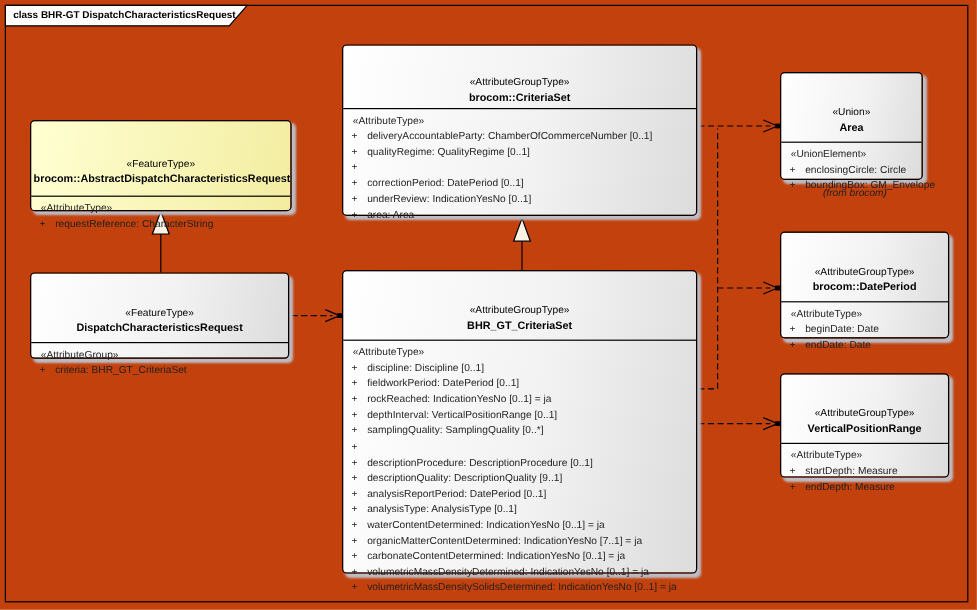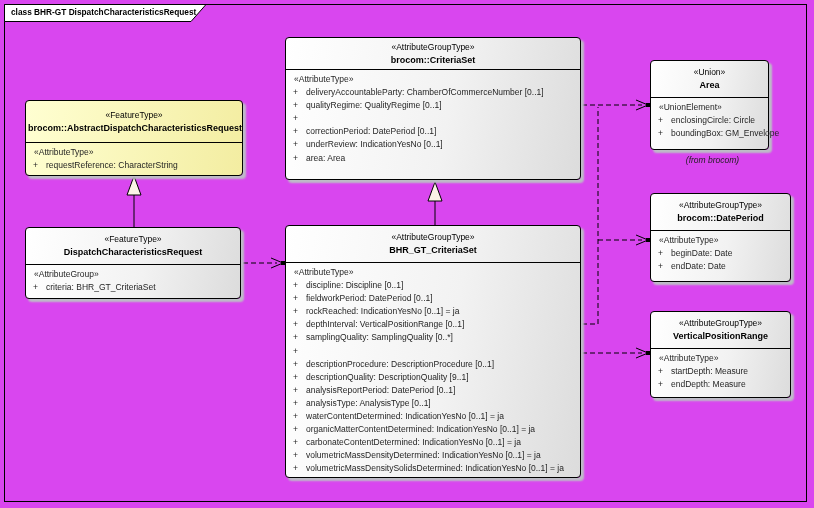--- a/index.html
+++ b/index.html
@@ -1,26 +1,26 @@
 <!DOCTYPE html>
 <html style="--gray-start: #ffffff; --gray-end: #dcdcdc; --yellow-start: #ffffd2; --yellow-end: #f3eda1; --shadow: #bdbdc6; --triangle-fill: #fbf3e6; --line: #000000;"><head>
 <meta charset="utf-8">
 <style>
   html,body{margin:0;padding:0;}
   body{font-family:"Liberation Sans",sans-serif;background:#fff;}
-  .canvas{position:relative;width:814px;height:508px;background:#d946ef;overflow:hidden;}
+  .canvas{position:relative;width:814px;height:508px;background:#c2410c;overflow:hidden;}
   .frame{position:absolute;left:4px;top:4px;width:801px;height:496px;border:1px solid #000;}
   .wires{position:absolute;left:0;top:0;width:814px;height:508px;pointer-events:none;}
   .tab-title{position:absolute;left:11px;top:7px;font-size:8.3px;font-weight:bold;color:#000;white-space:nowrap;}
 
   .uml-box{position:absolute;border:1px solid #000;border-radius:4px;
     background:linear-gradient(100deg,var(--gray-start) 0%,#f2f2f2 55%,var(--gray-end) 100%);
     box-shadow:3px 3px 2px var(--shadow);box-sizing:border-box;}
   .uml-box.yellow{background:linear-gradient(100deg,var(--yellow-start) 0%,var(--yellow-end) 100%);}
-  .hdr{text-align:center;border-bottom:1px solid #000;padding:3px 2px 2px;line-height:13px;}
+  .hdr{text-align:center;border-bottom:1px solid #000;padding:3px 2px 2px;line-height:13px;margin-top:21px;}
   .hdr.mid{padding:5px 2px 5px;}
   .hdr.tall{padding:8px 2px 7px;}
   .st{font-size:8.5px;color:#000;}
   .nm{font-size:9px;font-weight:bold;color:#000;white-space:nowrap;}
   .nm.italic{}
   .attrs{padding:3px 2px 3px 0;font-size:8.5px;line-height:13.1px;color:#1f1f1f;}
   .sect{padding-left:8px;white-space:nowrap;}
   .row{display:flex;white-space:nowrap;}
   .plus{flex:0 0 13px;padding-left:7px;}
   .atext{white-space:nowrap;}
@@ -196,21 +196,21 @@
             <span class="atext">analysisType: AnalysisType [0..1]</span>
           </div>
 
           <div class="row">
             <span class="plus">+</span>
             <span class="atext">waterContentDetermined: IndicationYesNo [0..1] = ja</span>
           </div>
 
           <div class="row">
             <span class="plus">+</span>
-            <span class="atext">organicMatterContentDetermined: IndicationYesNo [0..1] = ja</span>
+            <span class="atext">organicMatterContentDetermined: IndicationYesNo [7..1] = ja</span>
           </div>
 
           <div class="row">
             <span class="plus">+</span>
             <span class="atext">carbonateContentDetermined: IndicationYesNo [0..1] = ja</span>
           </div>
 
           <div class="row">
             <span class="plus">+</span>
             <span class="atext">volumetricMassDensityDetermined: IndicationYesNo [0..1] = ja</span>

